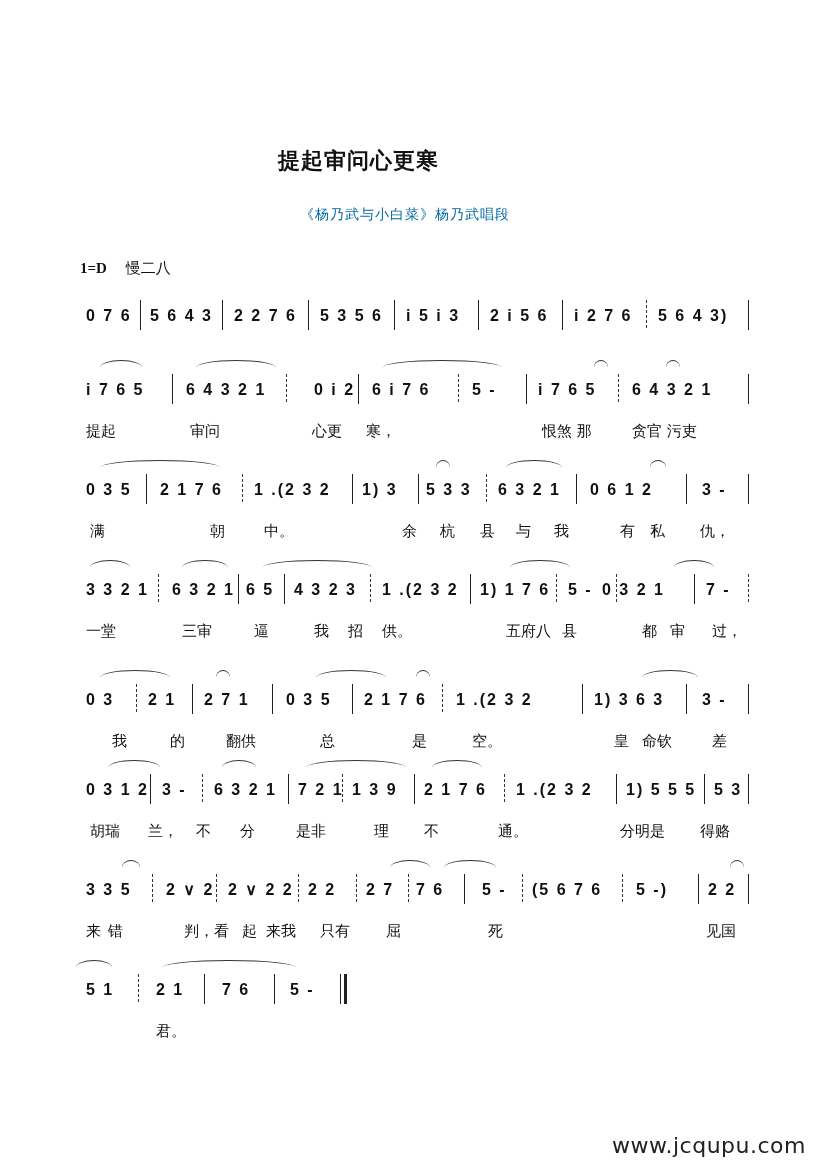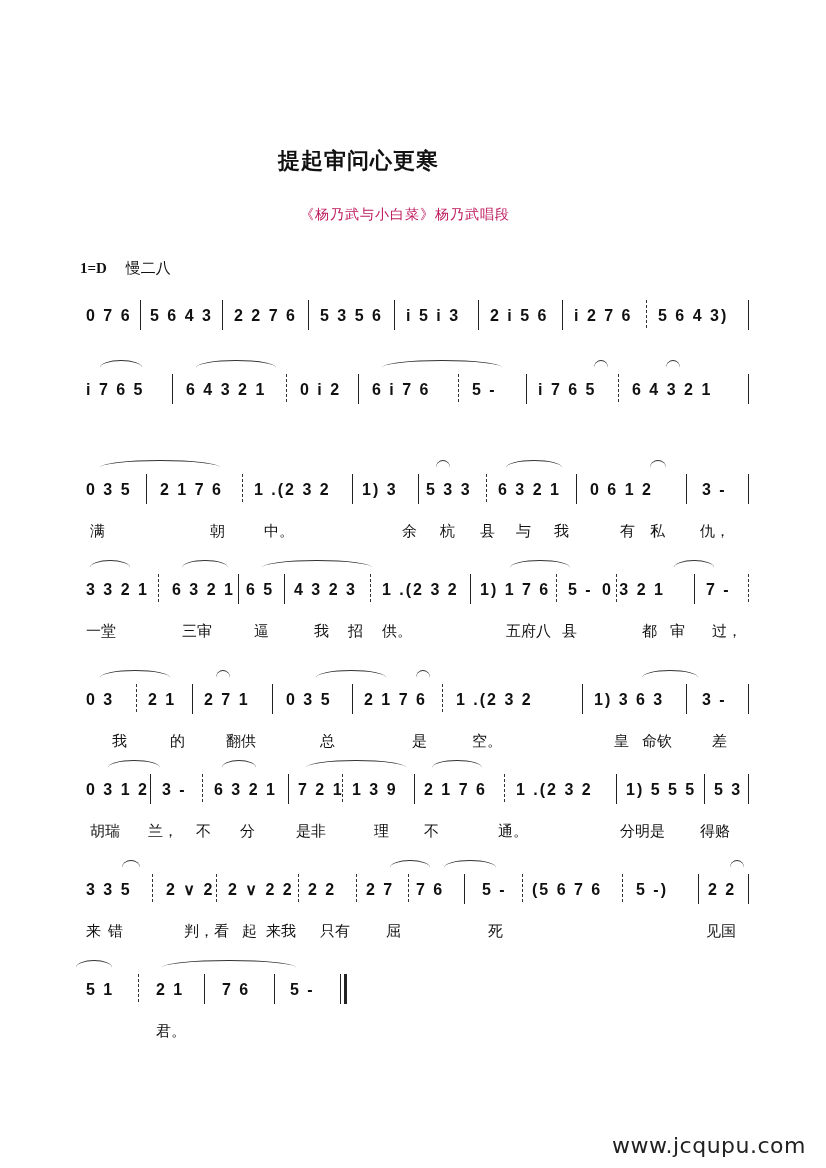--- a/index.html
+++ b/index.html
@@ -1,20 +1,20 @@
 <!DOCTYPE html>
 <html><head>
 <meta charset="utf-8">
 <style>
   html, body { margin: 0; padding: 0; background: #ffffff; }
   body { width: 826px; height: 1168px; position: relative; overflow: hidden;
          font-family: "DejaVu Sans", "Liberation Sans", sans-serif; color: #111; }
   .title { position: absolute; left: 0; width: 717px; top: 146px; text-align: center;
            font-family: Liberation Mono, monospace; font-size: 22px; font-weight: bold; letter-spacing: 1px; }
-  .subtitle { position: absolute; left: 300px; top: 206px; font-size: 14px; letter-spacing: 1px; color: #be185d; }
+  .subtitle { position: absolute; left: 300px; top: 206px; font-size: 14px; letter-spacing: 1px; color: #0369a1; }
   .keysig { position: absolute; left: 80px; top: 259px; font-size: 15px; color: #111; }
   .keysig .k { font-family: Liberation Serif, serif; font-weight: bold; margin-right: 14px; }
   .line { position: absolute; left: 86px; width: 670px; height: 80px; }
   .notes { position: absolute; left: 0; top: 0; height: 30px; width: 100%; white-space: nowrap; }
   .measure { position: absolute; top: 0; height: 30px; font-family: "Liberation Sans", sans-serif;
              font-weight: bold; font-size: 16px; letter-spacing: 2px; line-height: 24px; }
   .bar { position: absolute; top: -4px; width: 1px; height: 30px; background: #222; }
   .bar.dash { background: repeating-linear-gradient(#333 0 3px, transparent 3px 5px); }
   .bar.final { width: 3px; }
   .lyrics { position: absolute; left: 0; top: 44px; height: 24px; width: 100%; font-size: 15px; white-space: nowrap; }
@@ -55,33 +55,41 @@
 </div>
 
 <div class="line" style="top:378px;">
   <div class="notes">
     <span class="slur" style="left:14px;width:42px"></span>
     <span class="measure" style="left:0px">i 7  6 5</span>
     <span class="bar" style="left:86px"></span>
     <span class="slur" style="left:110px;width:80px"></span>
     <span class="measure" style="left:100px">6 4  3 2 1</span>
     <span class="bar dash" style="left:200px"></span>
-    <span class="measure" style="left:214px">0 i 2</span>
+    <span class="measure" style="left:228px">0 i 2</span>
     <span class="bar" style="left:272px"></span>
     <span class="slur" style="left:296px;width:120px"></span>
     <span class="measure" style="left:286px">6 i  7 6</span>
     <span class="bar dash" style="left:372px"></span>
     <span class="measure" style="left:386px">5 -</span>
     <span class="bar" style="left:440px"></span>
     <span class="slur" style="left:508px;width:14px"></span>
     <span class="measure" style="left:452px">i 7  6 5</span>
     <span class="bar dash" style="left:532px"></span>
     <span class="slur" style="left:580px;width:14px"></span>
     <span class="measure" style="left:546px">6 4  3 2 1</span>
     <span class="bar" style="left:662px"></span>
+  </div>
+  <div class="lyrics">
+    <span class="lyric" style="left:0px">提起</span>
+    <span class="lyric" style="left:104px">审问</span>
+    <span class="lyric" style="left:226px">心更</span>
+    <span class="lyric" style="left:280px">寒，</span>
+    <span class="lyric" style="left:456px">恨煞 那</span>
+    <span class="lyric" style="left:546px">贪官 污吏</span>
   </div>
 </div>
 
 <div class="line" style="top:478px;">
   <div class="notes">
     <span class="slur" style="left:14px;width:120px"></span>
     <span class="measure" style="left:0px">0 3 5</span>
     <span class="bar" style="left:60px"></span>
     <span class="measure" style="left:74px">2 1  7 6</span>
     <span class="bar dash" style="left:156px"></span>

